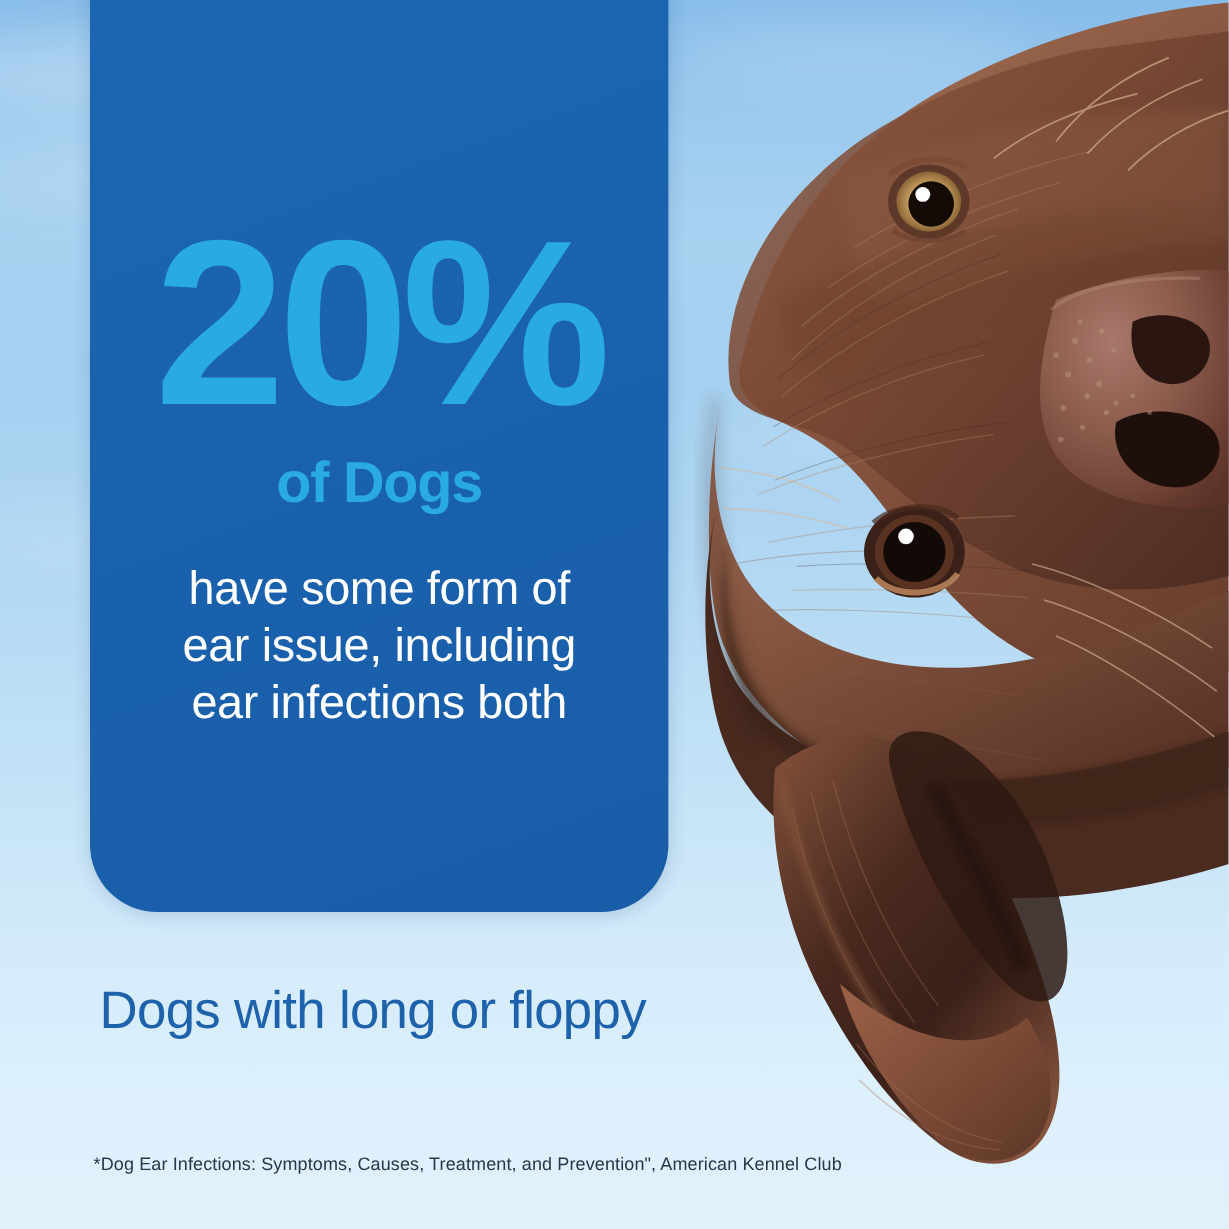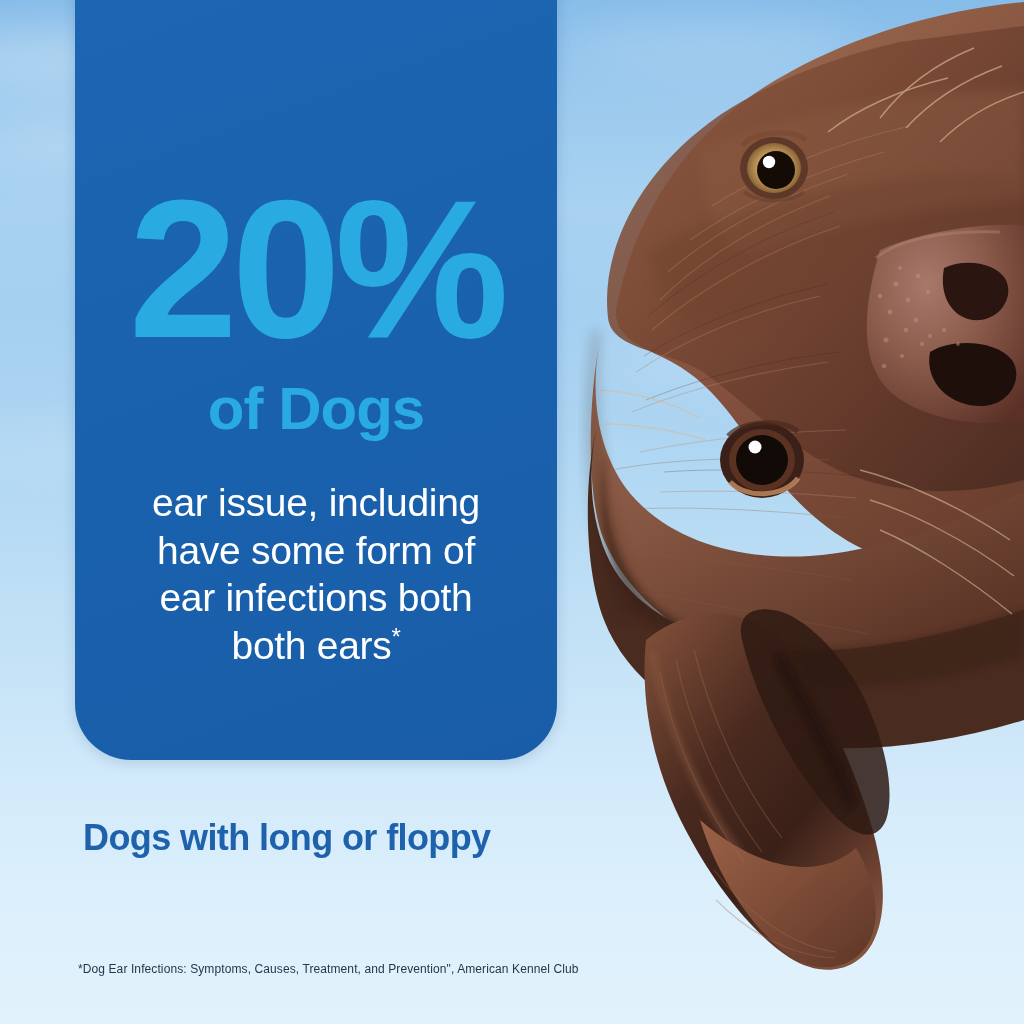--- a/index.html
+++ b/index.html
@@ -63,21 +63,21 @@
   .stat-number {
     color:#29abe2;
     font-size:196px;
     font-weight:bold;
     line-height:.76;
     letter-spacing:-6px;
     text-align:center;
   }
   .stat-caption {
     color:#29abe2;
-    font-size:60px;
+    font-size:48px;
     font-weight:bold;
     line-height:1;
     letter-spacing:-1px;
     margin-top:34px;
     text-align:center;
   }
   .stat-body {
     color:#ffffff;
     font-size:39px;
     font-weight:400;
@@ -92,32 +92,32 @@
     vertical-align:super;
     line-height:0;
   }
 
   
   .headline {
     position:absolute;
     left:83px; top:816px;
     width:700px;
     color:#1e62ac;
-    font-size:36px;
-    font-weight:bold;
+    font-size:44px;
+    font-weight:normal;
     line-height:1.22;
     letter-spacing:-.6px;
   }
 
   
   .footnote {
     position:absolute;
     left:78px; top:962px;
     color:#26374a;
-    font-size:12px;
+    font-size:15px;
     font-weight:400;
     letter-spacing:.1px;
     white-space:nowrap;
   }
 </style>
 </head>
 <body>
 
 <div class="stage">
 
@@ -364,26 +364,23 @@
     </svg>
   </div>
 
   <div class="info-card">
 
     <div class="stat-number">20%</div>
 
     <div class="stat-caption">of Dogs</div>
 
     <div class="stat-body">
+      <div>have some form of</div>
       <div>ear issue, including</div>
-      <div>have some form of</div>
       <div>ear infections both</div>
-      <div>
-        <span>both ears</span><span class="sup">*</span>
-      </div>
     </div>
   </div>
 
   <div class="headline">
     <div>Dogs with long or floppy</div>
   </div>
 
   <div class="footnote">*Dog Ear Infections: Symptoms, Causes, Treatment, and Prevention",  American Kennel Club</div>
 
 </div>

